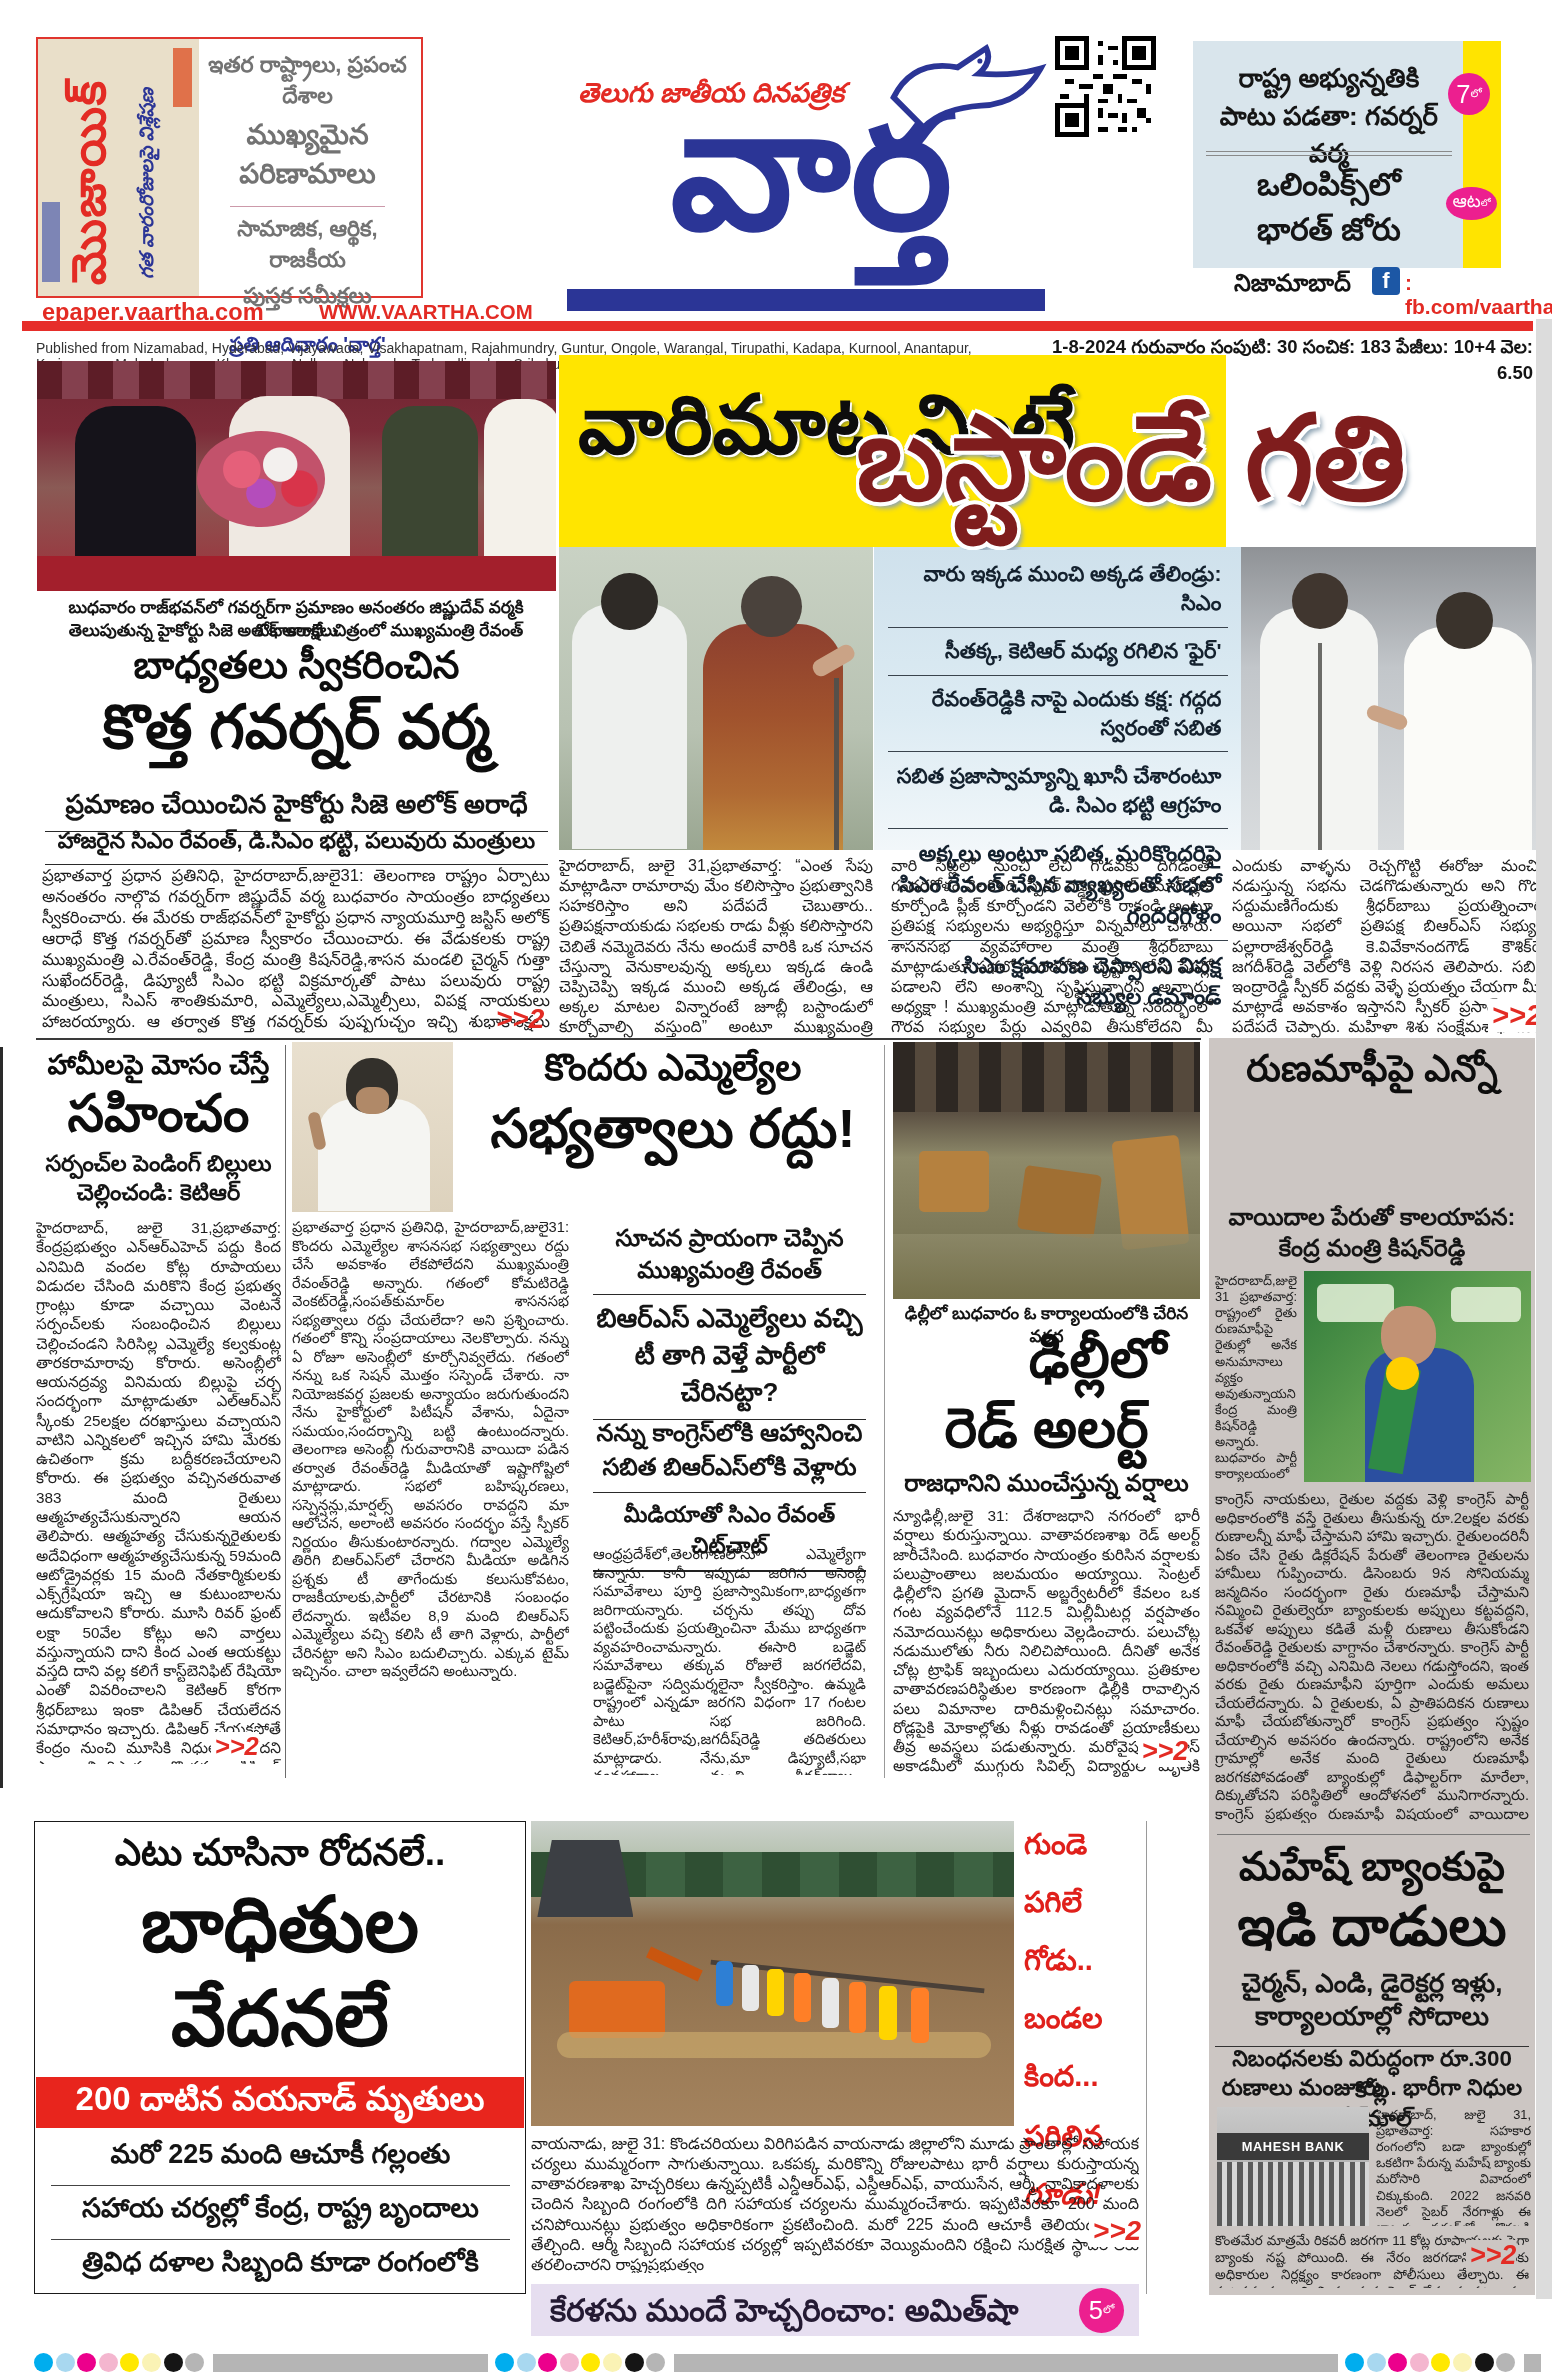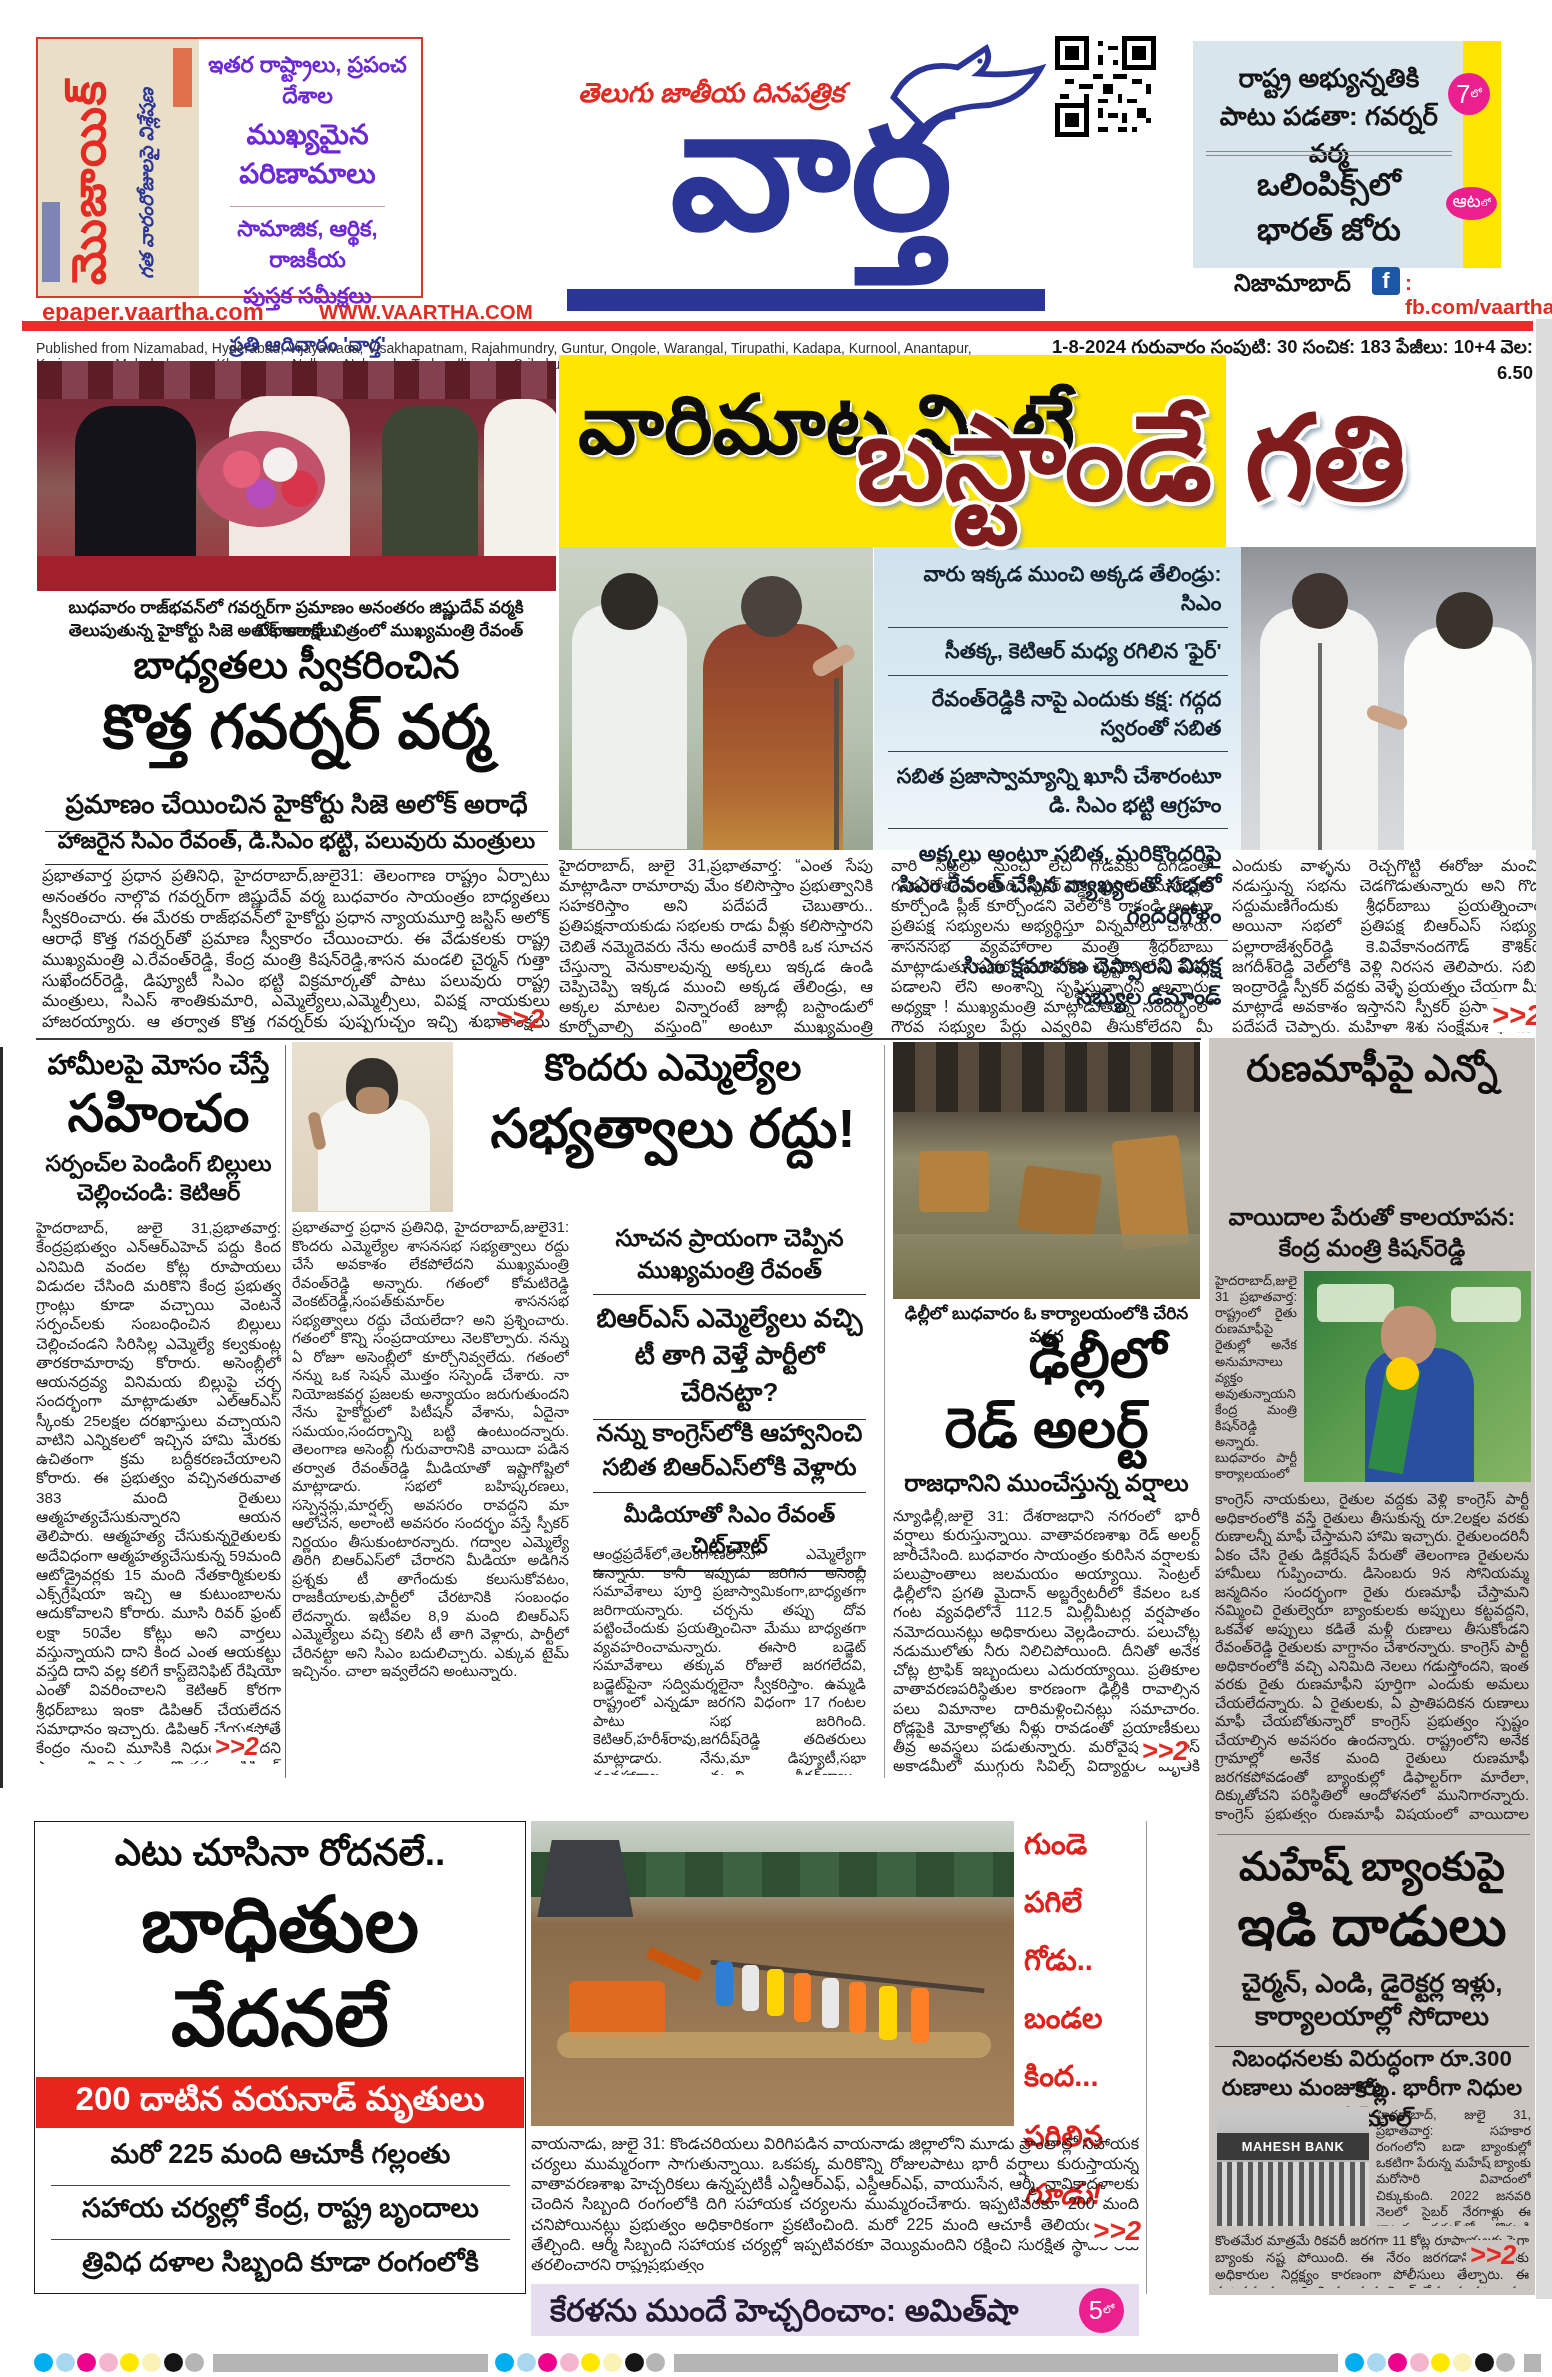--- a/index.html
+++ b/index.html
@@ -4,21 +4,21 @@
 <style>
   html,body{margin:0;padding:0;background:#e9e9e9;}
   .page{position:relative;width:1552px;height:2377px;background:#ffffff;outline:0.6px solid #cfcfcf;
         font-family:"Liberation Sans","DejaVu Sans",sans-serif;color:#151515;overflow:hidden;}
   .abs{position:absolute;}
   .b{font-weight:bold;}
   .c{text-align:center;}
   .j{text-align:justify;}
   .red{color:#e32b24;}
   .navy{color:#2b3596;}
-  .green{color:#6d28d9;}
+  .green{color:#737373;}
   .clip{overflow:hidden;}
   .hl{color:#0d0d0d;font-weight:bold;line-height:1.04;}
   .subline{border-bottom:1.9px solid #2a2a2a;padding-bottom:5.1px;}
   .body-txt{color:#1d1d1d;line-height:1.26;}
   .more{color:#e32b24;font-weight:bold;font-style:italic;}
   .photo{position:absolute;overflow:hidden;background:#a7a7a7;}
   .shape{position:absolute;}
   .vrule{position:absolute;width:1.3px;background:#6b6b6b;}
   .hrule{position:absolute;height:1.9px;background:#3a3a3a;}
   

